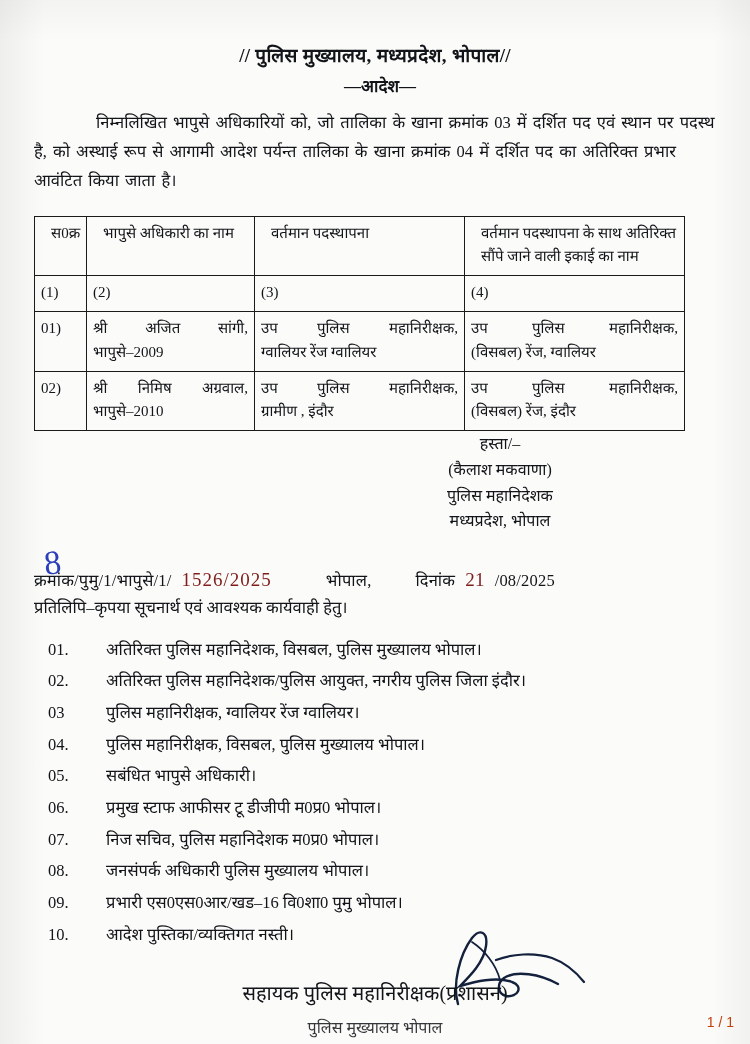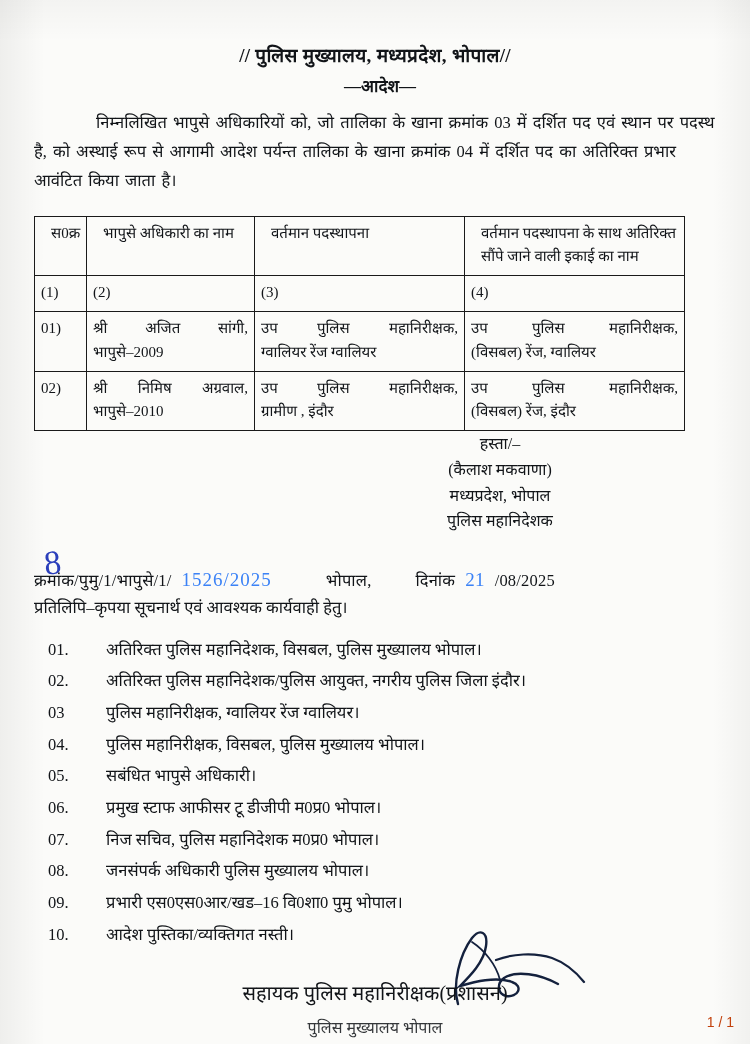--- a/index.html
+++ b/index.html
@@ -125,21 +125,21 @@
     gap: 4px;
     letter-spacing: 0.2px;
   }
   .memo-num {
     letter-spacing: 1px;
   }
   .memo-hand {
     font-family: "Liberation Serif", serif;
     font-size: 19px;
     padding: 0 6px;
-    color: #3b82f6;
+    color: #7f1d1d;
   }
   .memo-place { padding-left: 44px; }
   .memo-date { padding-left: 40px; }
 
   .copy-line {
     font-size: 16.5px;
     margin-top: 4px;
   }
 
   ol.recipients {
@@ -277,22 +277,22 @@
             </span>
             <span class="cellline">(विसबल) रेंज, इंदौर</span>
           </td>
         </tr>
       </tbody>
     </table>
 
     <div class="sign-block">
       <div>हस्ता/–</div>
       <div>(कैलाश मकवाणा)</div>
+      <div>पुलिस महानिदेशक</div>
       <div>मध्यप्रदेश, भोपाल</div>
-      <div>पुलिस महानिदेशक</div>
     </div>
 
     <div class="memo-line">
       <span>क्रमांक/पुमु/1/भापुसे/1/</span>
       <span class="memo-hand memo-num">1526/2025</span>
       <span class="memo-place">भोपाल,</span>
       <span class="memo-date">दिनांक</span>
       <span class="memo-hand">21</span>
       <span>/08/2025</span>
     </div>

